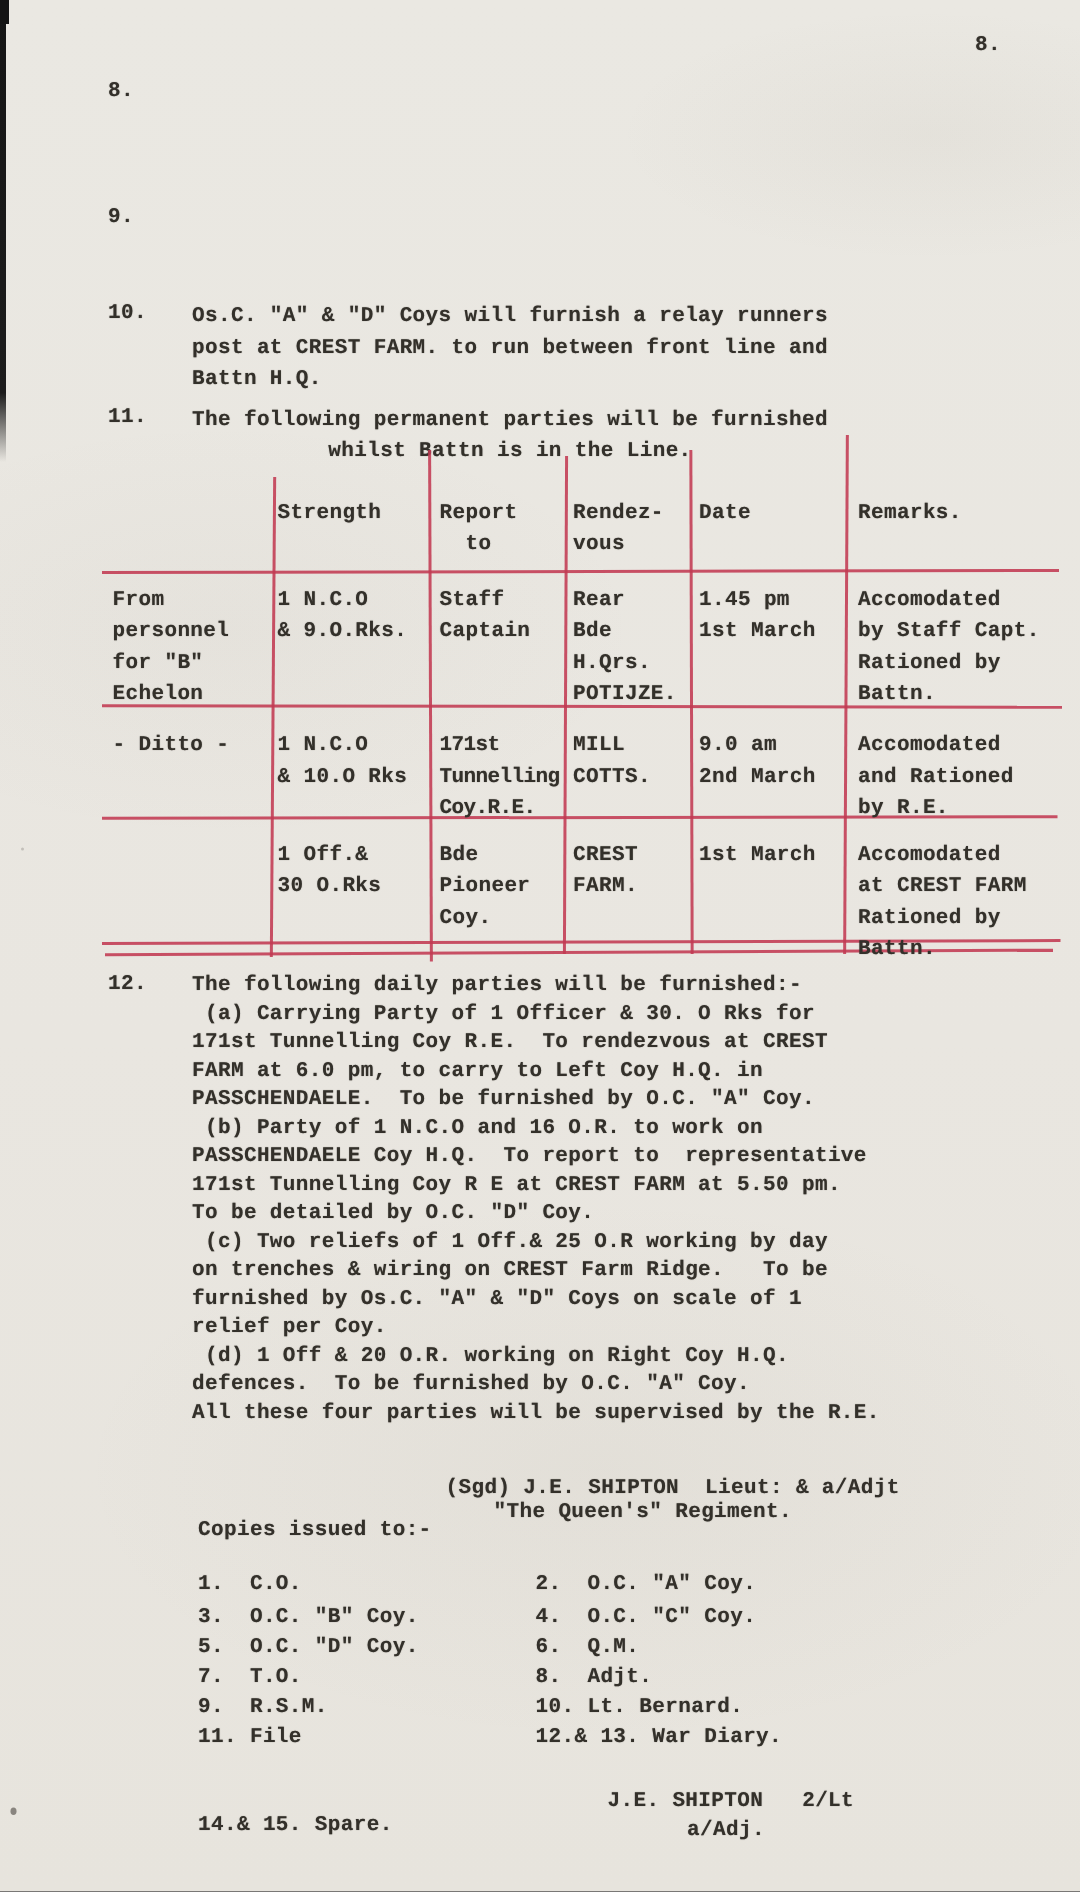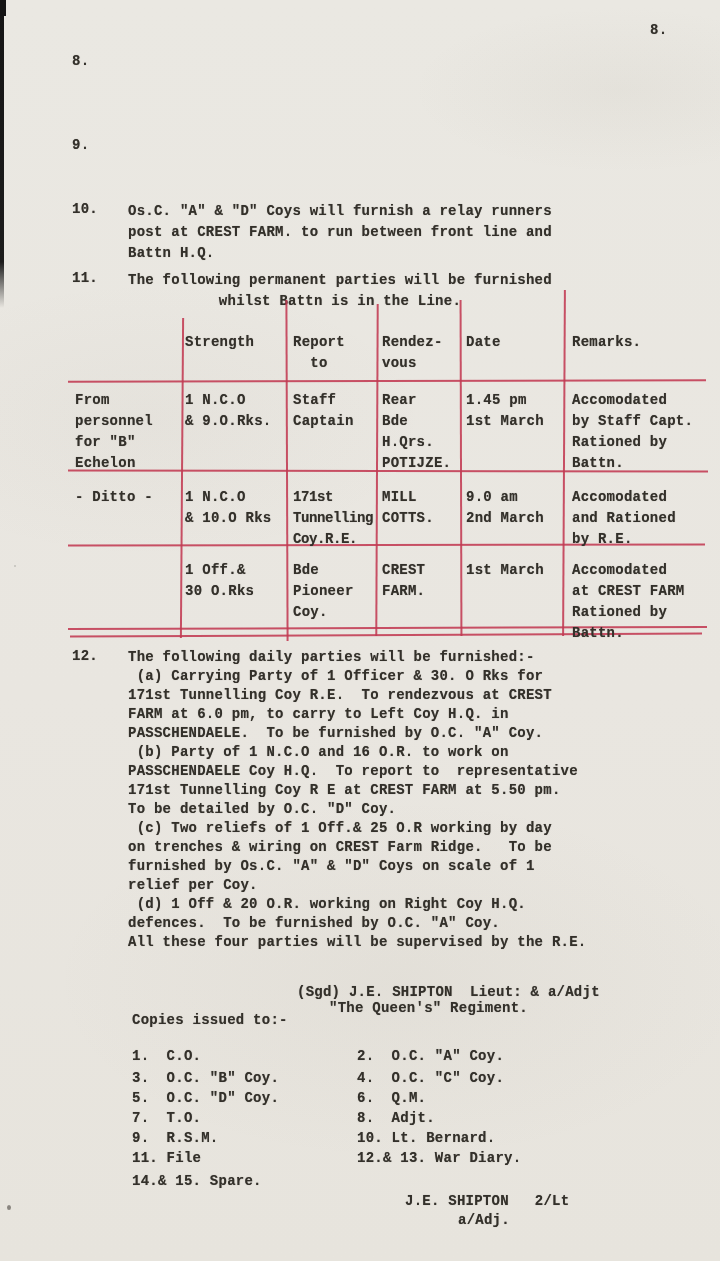--- a/index.html
+++ b/index.html
@@ -168,21 +168,21 @@
 
   <div class="abs typed" style="left:132px;top:1012px;">Copies issued to:-</div>
 
   <div>
     <div class="abs typed pre" style="left:132px;top:1048px;"><span style="display:inline-block;width:225px;">1.  C.O.</span><span>2.  O.C. "A" Coy.</span></div>
     <div class="abs typed pre" style="left:132px;top:1070px;"><span style="display:inline-block;width:225px;">3.  O.C. "B" Coy.</span><span>4.  O.C. "C" Coy.</span></div>
     <div class="abs typed pre" style="left:132px;top:1090px;"><span style="display:inline-block;width:225px;">5.  O.C. "D" Coy.</span><span>6.  Q.M.</span></div>
     <div class="abs typed pre" style="left:132px;top:1110px;"><span style="display:inline-block;width:225px;">7.  T.O.</span><span>8.  Adjt.</span></div>
     <div class="abs typed pre" style="left:132px;top:1130px;"><span style="display:inline-block;width:225px;">9.  R.S.M.</span><span>10. Lt. Bernard.</span></div>
     <div class="abs typed pre" style="left:132px;top:1150px;"><span style="display:inline-block;width:225px;">11. File</span><span>12.&amp; 13. War Diary.</span></div>
-    <div class="abs typed pre" style="left:132px;top:1173px;"><span style="display:inline-block;width:225px;">14.&amp; 15. Spare.</span><span></span></div>
+    <div class="abs typed pre" style="left:132px;top:1173px;"><span style="display:inline-block;width:225px;margin-top:36px;">14.&amp; 15. Spare.</span><span></span></div>
   </div>
 
   <div>
     <div class="abs typed pre" style="left:405px;top:1193px;font-family:Liberation Mono, monospace;">J.E. SHIPTON   2/Lt</div>
     <div class="abs typed" style="left:458px;top:1212px;">a/Adj.</div>
   </div>
 
 </div>
 
 </body></html>

